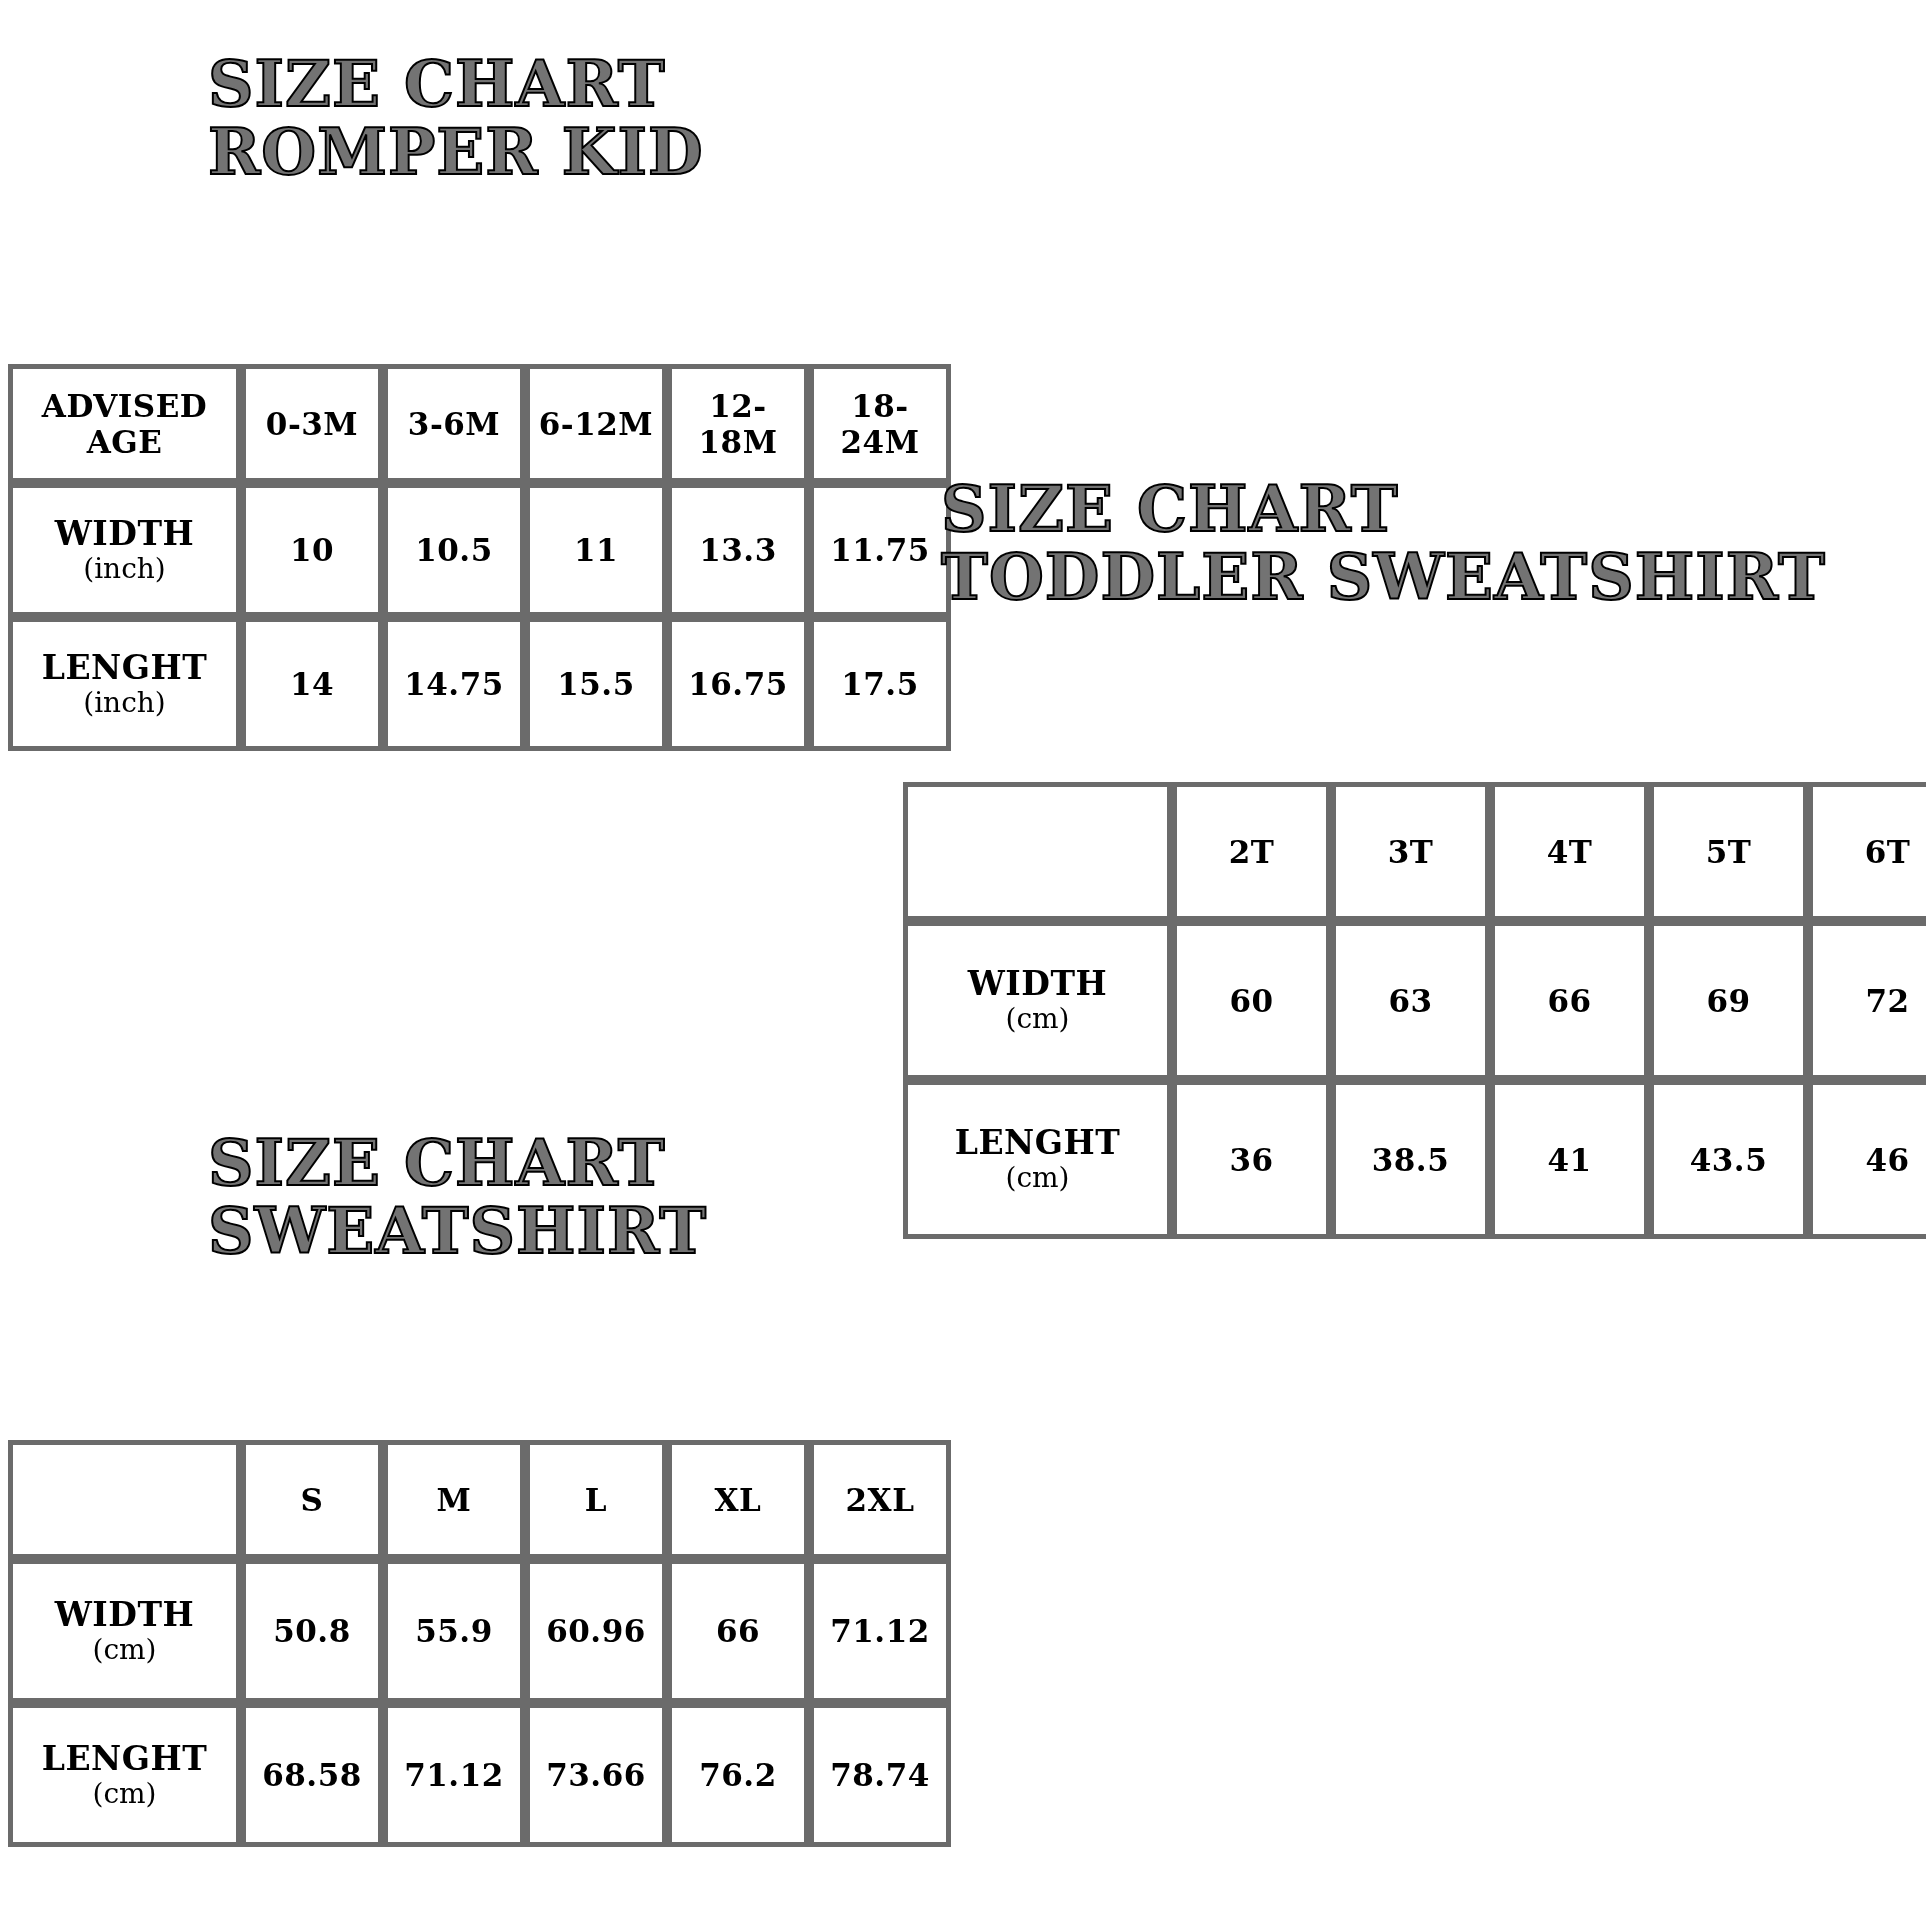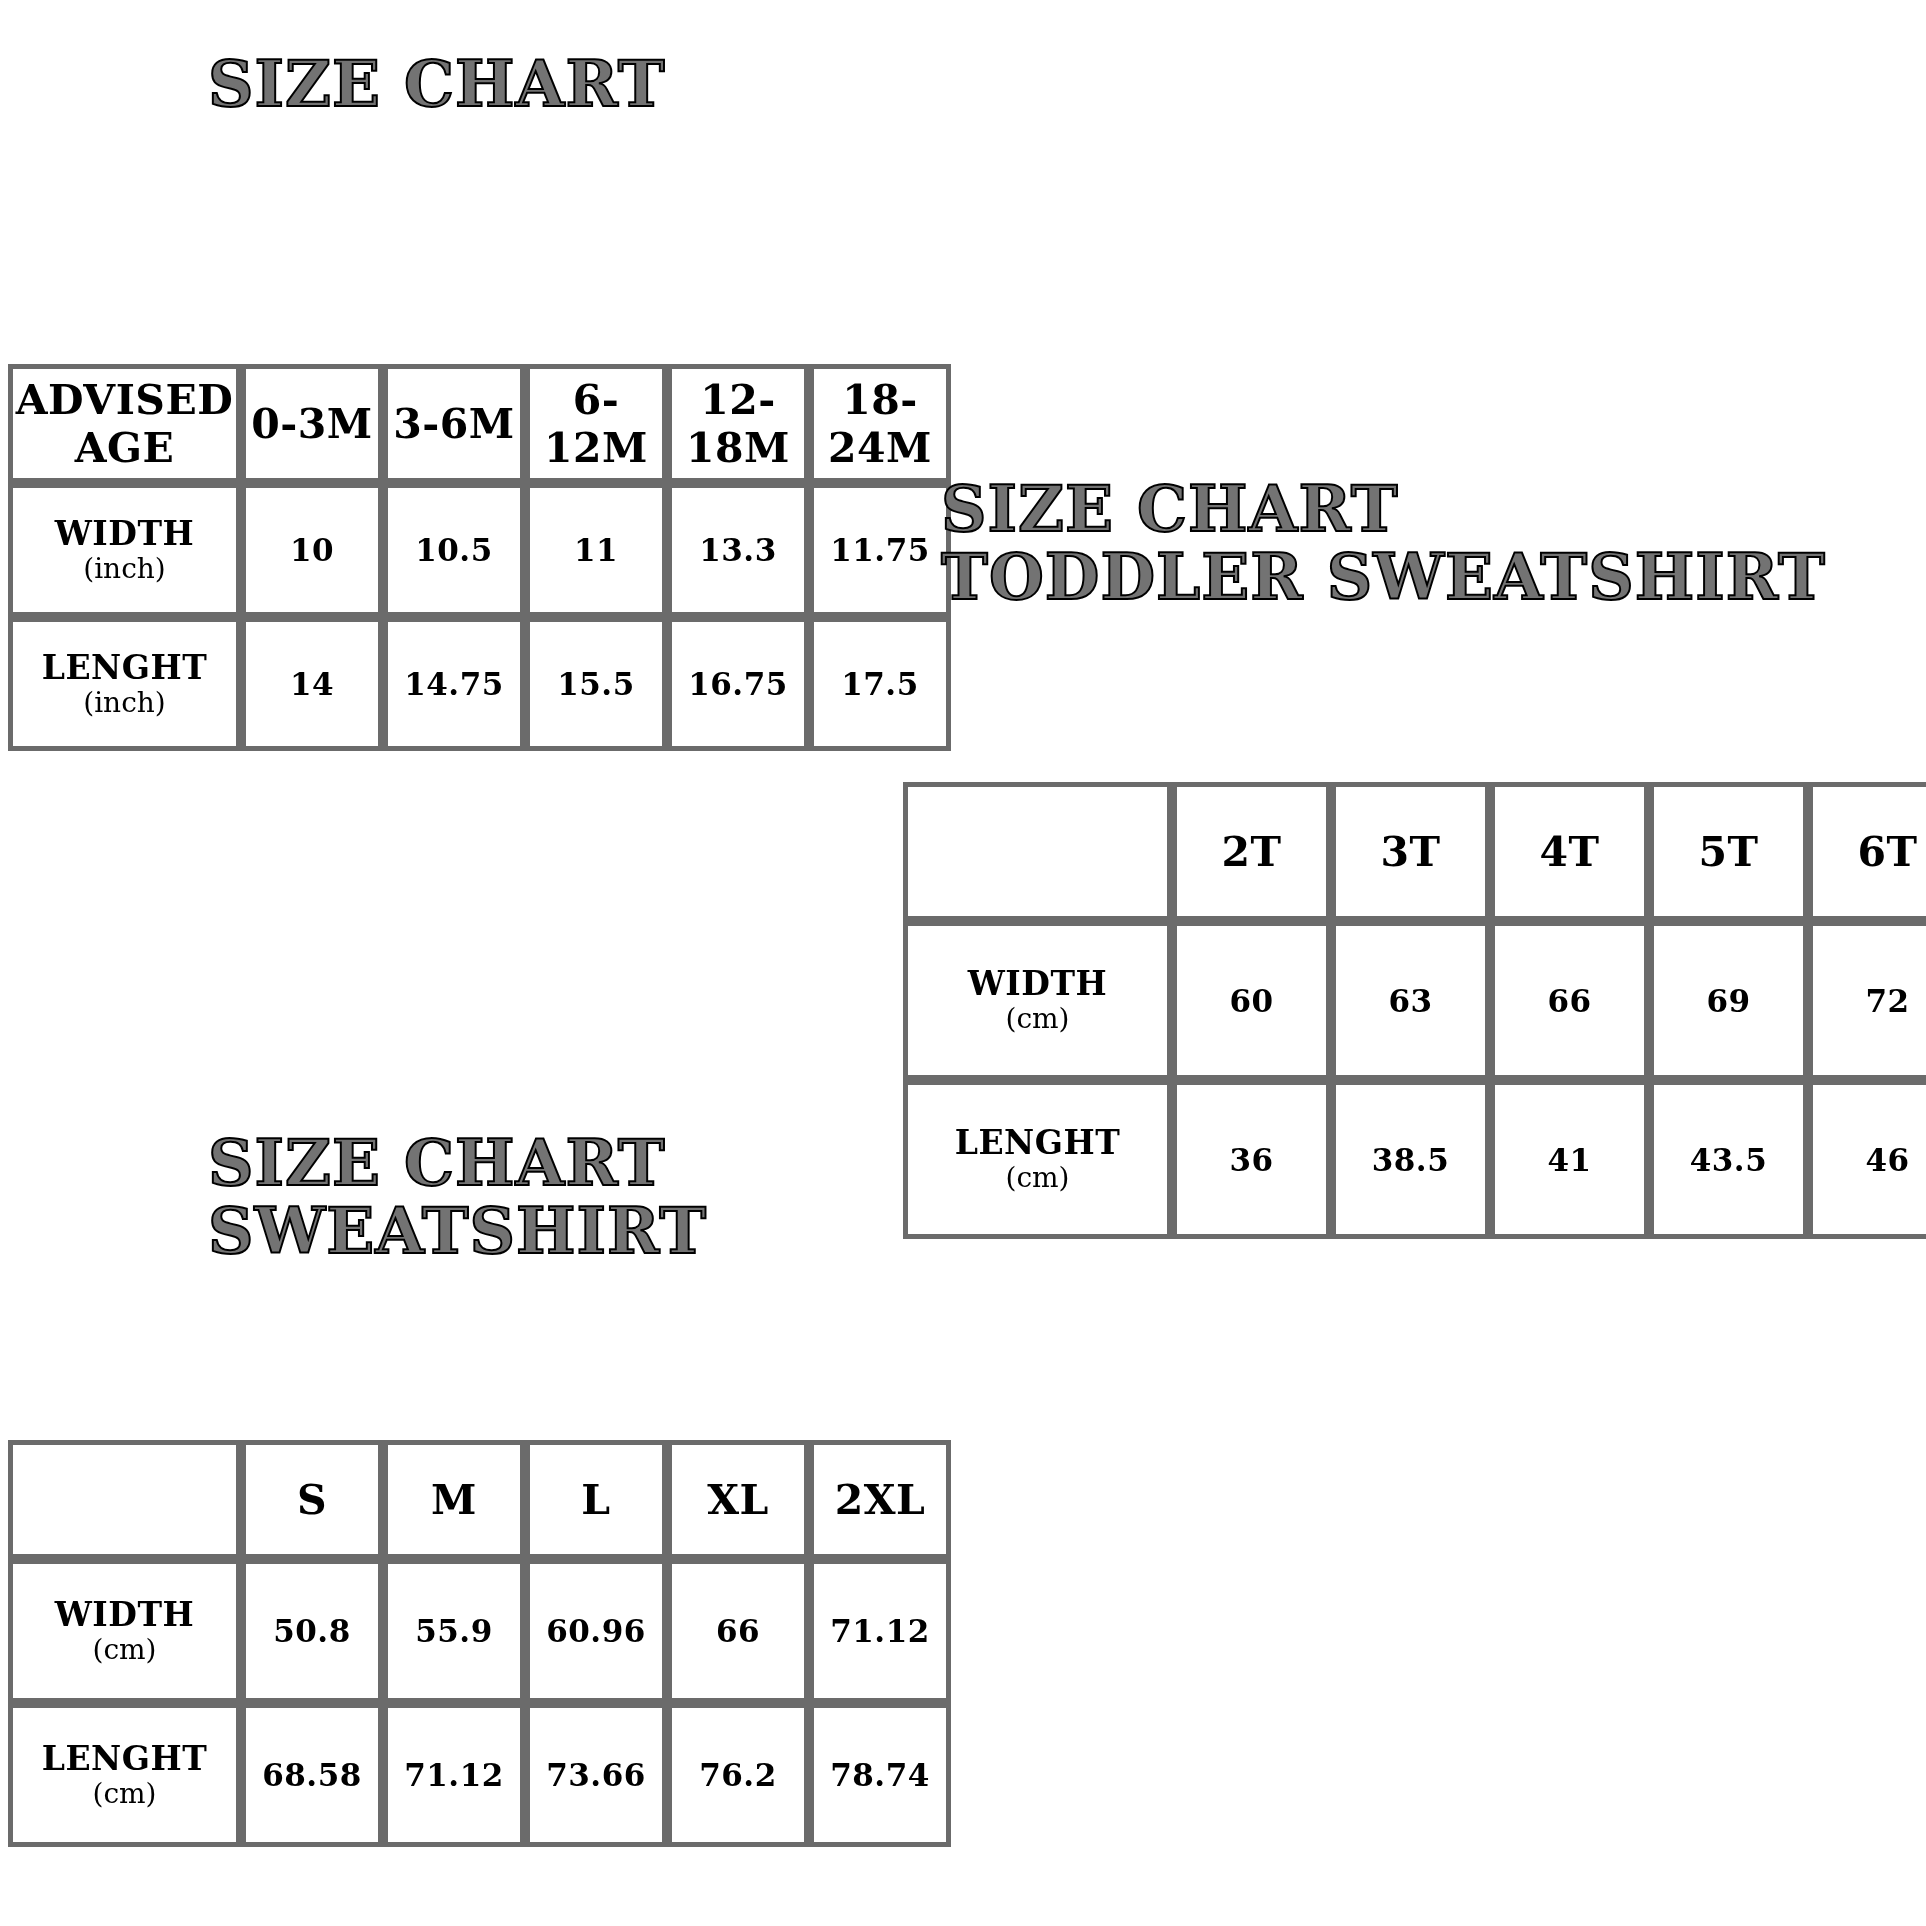--- a/index.html
+++ b/index.html
@@ -37,21 +37,21 @@
     border: 5px solid #6b6b6b;
     text-align: center;
     vertical-align: middle;
     color: #000;
     background: #fff;
     font-family: "DejaVu Serif", serif;
     font-weight: bold;
     padding: 0;
   }
   .cell-head {
-    font-size: 41px;
+    font-size: 31px;
     letter-spacing: 0.5px;
   }
   .cell-rowlabel {
     font-size: 33px;
     letter-spacing: 0.5px;
     line-height: 1.12;
   }
   .cell-rowlabel .unit {
     display: block;
     font-family: "DejaVu Serif", serif;
@@ -104,20 +104,21 @@
   #sweat-table td:nth-child(1) { width: 223px; }
   #sweat-table td:nth-child(n+2) { width: 132px; }
   #sweat-table tr:nth-child(2) td,
   #sweat-table tr:nth-child(3) td { height: 134px; }
 </style>
 </head>
 <body>
 
 <div class="block chart-title" id="romper-title">
   <span class="title-line">SIZE CHART</span>
+  <span class="title-line">ROMPER KID</span>
 </div>
 
 <table class="block size-table" id="romper-table">
   <tbody>
       <tr>
     <td class="cell-head">ADVISED AGE</td>
     <td class="cell-head">0-3M</td>
     <td class="cell-head">3-6M</td>
     <td class="cell-head">6-12M</td>
     <td class="cell-head">12-18M</td>

